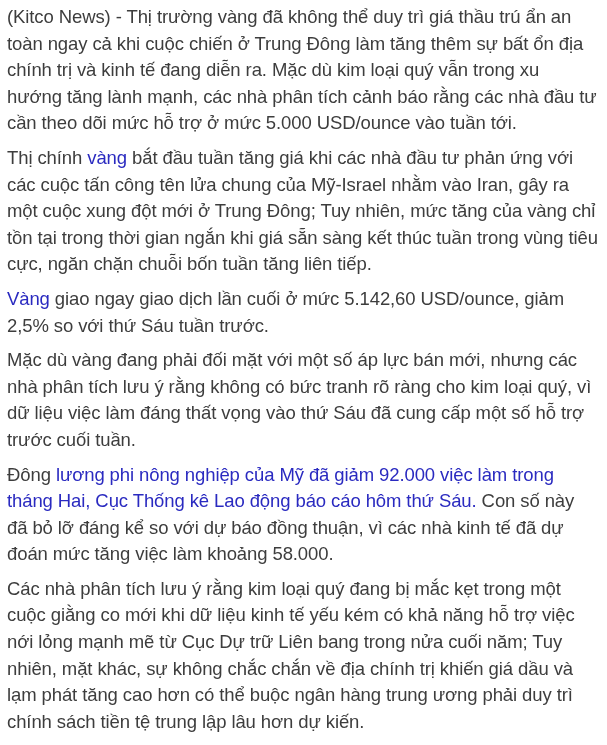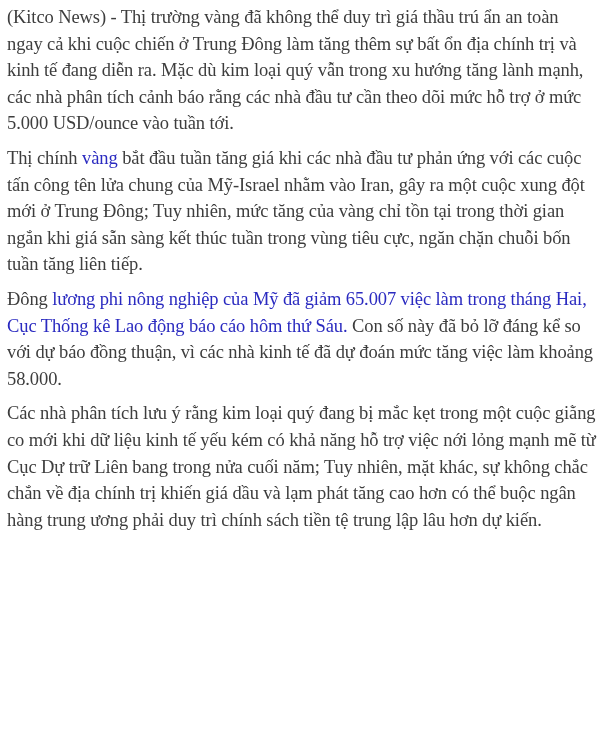--- a/index.html
+++ b/index.html
@@ -15,30 +15,31 @@
   }
   .article-body {
     padding: 4px 9px 0 7px;
     font-size: 18.5px;
     line-height: 26.6px;
     color: var(--text-color, #3d3d3d);
     letter-spacing: -0.1px;
   }
   .article-body p {
     margin: 0 0 8px 0;
-    font-family: Liberation Serif, serif;
   }
   .article-body a {
     color: var(--link-color, #2a2ac0);
     text-decoration: none;
     cursor: pointer;
     margin-top: 6px;
   }
 </style>
 </head>
 <body style="background: rgb(255, 255, 255);">
 
 <div class="article-body">
     <p><span>(Kitco News) - Thị trường vàng đã không thể duy trì giá thầu trú ẩn an toàn ngay cả khi cuộc chiến ở Trung Đông làm tăng thêm sự bất ổn địa chính trị và kinh tế đang diễn ra. Mặc dù kim loại quý vẫn trong xu hướng tăng lành mạnh, các nhà phân tích cảnh báo rằng các nhà đầu tư cần theo dõi mức hỗ trợ ở mức 5.000 USD/ounce vào tuần tới.</span></p>
     <p><span>Thị chính </span><a href="#">vàng</a><span> bắt đầu tuần tăng giá khi các nhà đầu tư phản ứng với các cuộc tấn công tên lửa chung của Mỹ-Israel nhằm vào Iran, gây ra một cuộc xung đột mới ở Trung Đông; Tuy nhiên, mức tăng của vàng chỉ tồn tại trong thời gian ngắn khi giá sẵn sàng kết thúc tuần trong vùng tiêu cực, ngăn chặn chuỗi bốn tuần tăng liên tiếp.</span></p>
-    <p><span>Đông </span><a href="#">lương phi nông nghiệp của Mỹ đã giảm 65.007 việc làm trong tháng Hai, Cục Thống kê Lao động báo cáo hôm thứ Sáu.</a><span> Con số này đã bỏ lỡ đáng kể so với dự báo đồng thuận, vì các nhà kinh tế đã dự đoán mức tăng việc làm khoảng 58.000.</span></p>
+    <p><a href="#">Vàng</a><span> giao ngay giao dịch lần cuối ở mức 5.142,60 USD/ounce, giảm 2,5% so với thứ Sáu tuần trước.</span></p>
+    <p><span>Mặc dù vàng đang phải đối mặt với một số áp lực bán mới, nhưng các nhà phân tích lưu ý rằng không có bức tranh rõ ràng cho kim loại quý, vì dữ liệu việc làm đáng thất vọng vào thứ Sáu đã cung cấp một số hỗ trợ trước cuối tuần.</span></p>
+    <p><span>Đông </span><a href="#">lương phi nông nghiệp của Mỹ đã giảm 92.000 việc làm trong tháng Hai, Cục Thống kê Lao động báo cáo hôm thứ Sáu.</a><span> Con số này đã bỏ lỡ đáng kể so với dự báo đồng thuận, vì các nhà kinh tế đã dự đoán mức tăng việc làm khoảng 58.000.</span></p>
     <p><span>Các nhà phân tích lưu ý rằng kim loại quý đang bị mắc kẹt trong một cuộc giằng co mới khi dữ liệu kinh tế yếu kém có khả năng hỗ trợ việc nới lỏng mạnh mẽ từ Cục Dự trữ Liên bang trong nửa cuối năm; Tuy nhiên, mặt khác, sự không chắc chắn về địa chính trị khiến giá dầu và lạm phát tăng cao hơn có thể buộc ngân hàng trung ương phải duy trì chính sách tiền tệ trung lập lâu hơn dự kiến.</span></p>
   </div>
 
 </body></html>

